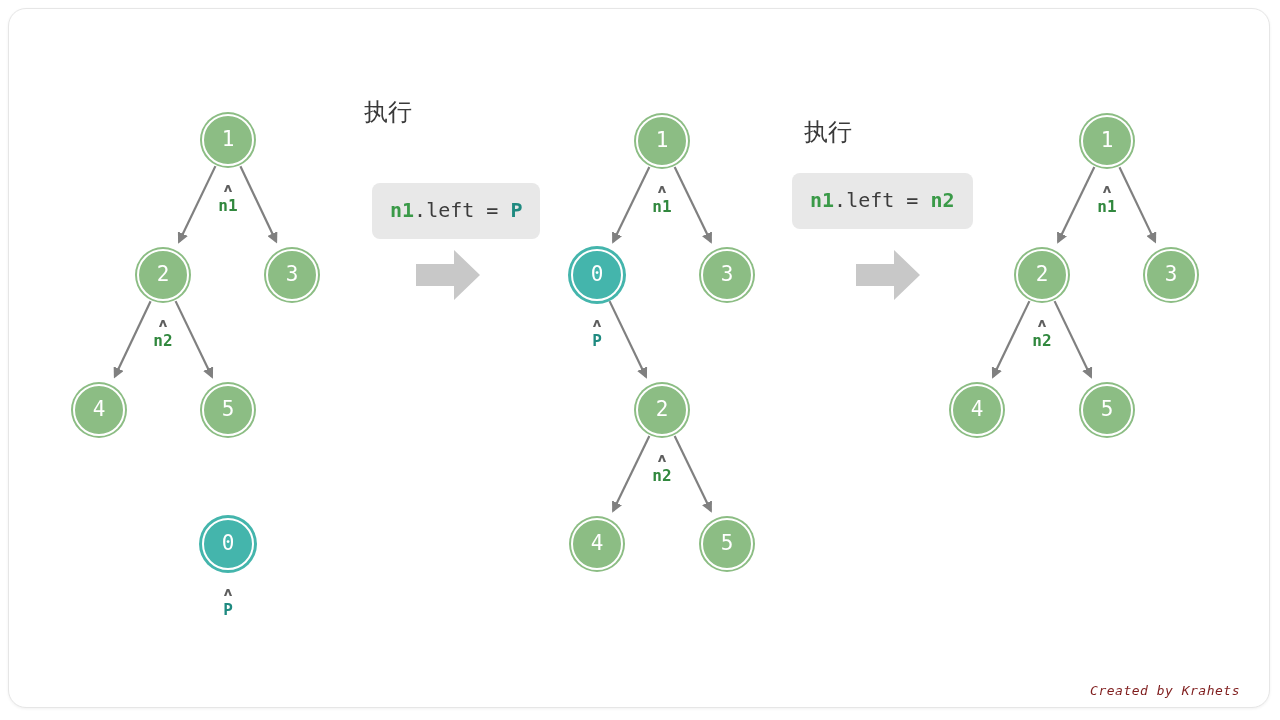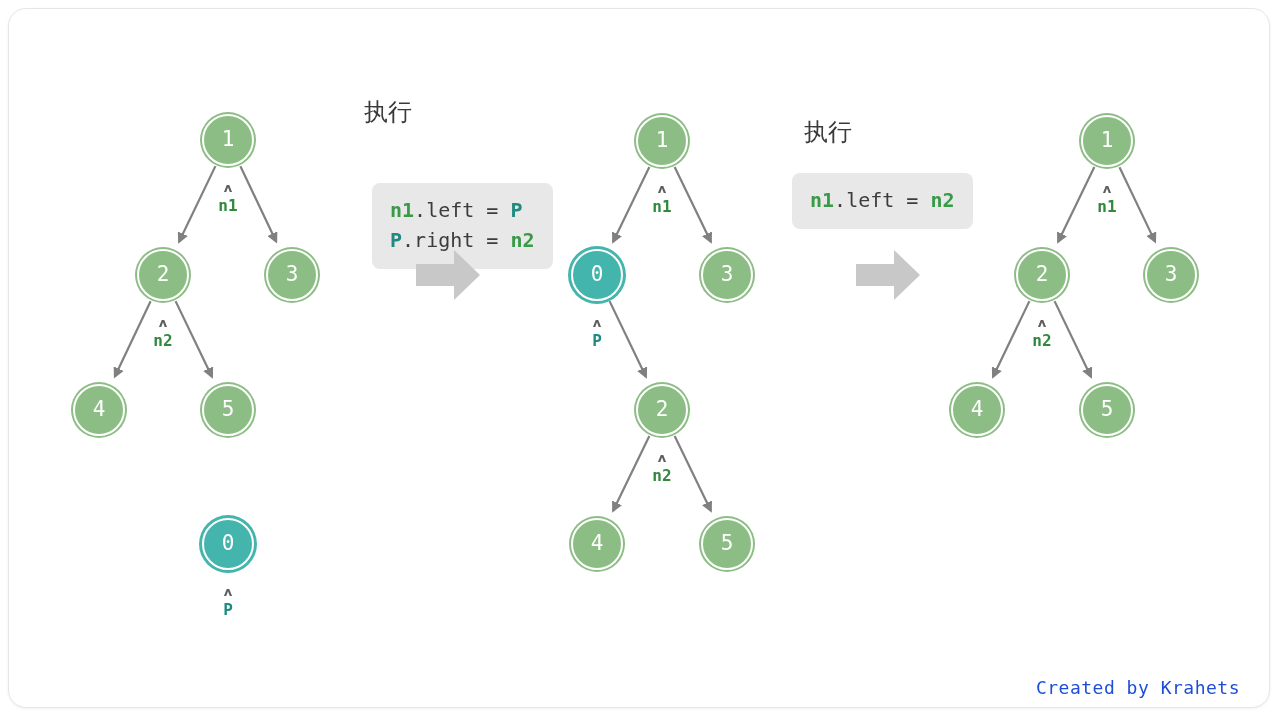--- a/index.html
+++ b/index.html
@@ -134,23 +134,24 @@
     width: 68px;
     height: 58px;
   }
 
   
   .credit {
     position: absolute;
     right: 40px;
     bottom: 22px;
     font-family: "DejaVu Sans Mono", monospace;
-    font-size: 18px;
-    color: #1d4ed8;
+    font-size: 13px;
+    color: #7f1d1d;
     letter-spacing: 0.5px;
+    font-style: italic;
   }
 </style>
 </head>
 <body>
 
 <div id="stage">
 
   <div class="card"></div>
 
   <svg class="edges" viewBox="0 0 1280 720" xmlns="http://www.w3.org/2000/svg">
@@ -256,21 +257,20 @@
         <span class="caret">ʌ</span>
         <span class="nm">n1</span>
       </div>
       <div class="ptr green-lbl" style="left: 1010px; top: 317px;">
         <span class="caret">ʌ</span>
         <span class="nm">n2</span>
       </div>
       <div class="exec-heading" style="left: 364px; top: 100px;">执行</div>
       <div class="code-box" style="left: 372px; top: 138px; margin-top: 45px;">
         <span class="ln"><span class="tok-green">n1</span><span class="tok-plain">.left = </span><span class="tok-teal">P</span></span>
-        <span class="ln"><span class="tok-teal">P</span><span class="tok-plain">.right = </span><span class="tok-green">n2</span></span>
       </div>
       <div class="exec-heading" style="left: 804px; top: 120px;">执行</div>
       <div class="code-box" style="left: 792px; top: 173px;">
         <span class="ln"><span class="tok-green">n1</span><span class="tok-plain">.left = </span><span class="tok-green">n2</span></span>
       </div>
       <div class="block-arrow" style="left: 414px; top: 246px;"><svg viewBox="0 0 68 58" width="68" height="58">
           <path d="M2 18 L40 18 L40 4 L66 29 L40 54 L40 40 L2 40 Z" fill="#c8c8c8"></path>
         </svg></div>
       <div class="block-arrow" style="left: 854px; top: 246px;"><svg viewBox="0 0 68 58" width="68" height="58">
           <path d="M2 18 L40 18 L40 4 L66 29 L40 54 L40 40 L2 40 Z" fill="#c8c8c8"></path>

